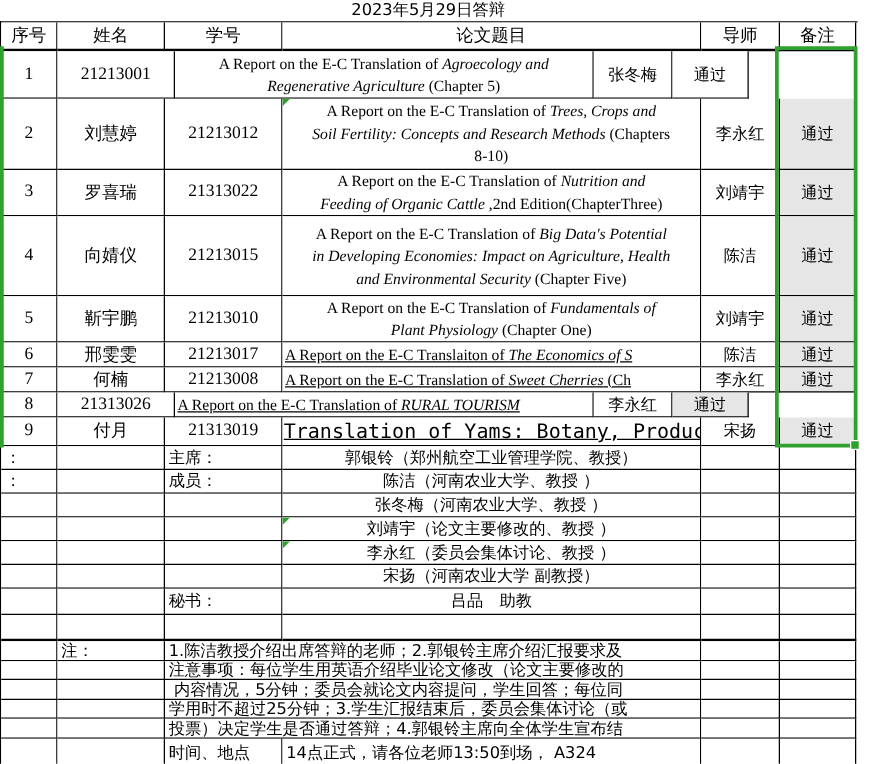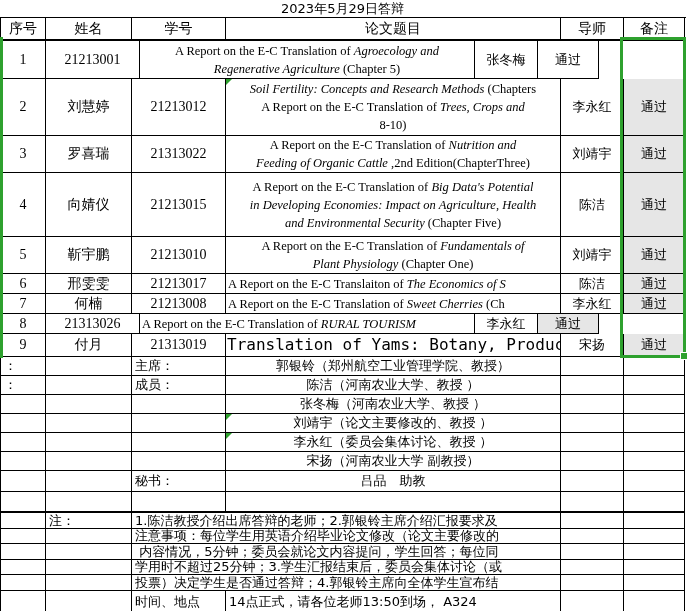--- a/index.html
+++ b/index.html
@@ -15,21 +15,21 @@
   .thickb{border-bottom-width:2px;}
   .nob{border-bottom:none;}
   .cn{font-family:"DejaVu Sans",sans-serif;}
   .en-serif{font-family:"Liberation Serif",serif;}
   .f13{font-size:13px;}
   .f14{font-size:14px;}
   .pre{white-space:pre;}
   .tl{display:flex;flex-direction:column;justify-content:center;width:100%;text-align:center;
       font-family:"Liberation Serif",serif;font-size:12.5px;line-height:18px;}
   .tl div{white-space:nowrap;}
-  .clip .tl{text-align:left;padding-left:2px;}
+  .clip .tl{text-align:left;padding-left:2px;text-decoration:underline;}
   .mono .tl{font-family:"DejaVu Sans Mono",monospace;font-size:16px;}
   .it{font-style:italic;}
   .tri::before{content:"";position:absolute;left:0;top:0;width:0;height:0;
                border-top:6px solid #2EA12E;border-right:6px solid transparent;}
   #sel-border{position:absolute;left:620px;top:37px;width:66px;height:321px;
               border:3px solid #2EA12E;box-sizing:border-box;pointer-events:none;}
   #sel-left-line{position:absolute;left:0;top:37px;width:3px;height:321px;background:#2EA12E;}
   #fill-handle{position:absolute;left:680px;top:352px;width:8px;height:8px;background:#2EA12E;
                border:1px solid #fff;box-sizing:border-box;}
 </style>
@@ -59,22 +59,22 @@
           </div>
           <div class="cell cn f13" style="width: 63px;">张冬梅</div>
           <div class="cell cn f13" style="width: 61px;">通过</div>
         </div>
         <div class="row" style="height: 57px;">
           <div class="cell en-serif f14" style="width: 45px;">2</div>
           <div class="cell cn f14" style="width: 86px;">刘慧婷</div>
           <div class="cell en-serif f14" style="width: 94px;">21213012</div>
           <div class="cell tri " style="width: 335px;">
             <div class="tl">
+              <div><span>A Report on the E-C Translation of </span><span class="it">Trees, Crops and</span></div>
               <div><span class="it">Soil Fertility: Concepts and Research Methods</span><span> (Chapters</span></div>
-              <div><span>A Report on the E-C Translation of </span><span class="it">Trees, Crops and</span></div>
               <div><span>8-10)</span></div>
             </div>
           </div>
           <div class="cell cn f13" style="width: 63px;">李永红</div>
           <div class="cell cn f13 fill" style="width: 61px;">通过</div>
         </div>
         <div class="row" style="height: 37px;">
           <div class="cell en-serif f14" style="width: 45px;">3</div>
           <div class="cell cn f14" style="width: 86px;">罗喜瑞</div>
           <div class="cell en-serif f14" style="width: 94px;">21313022</div>

